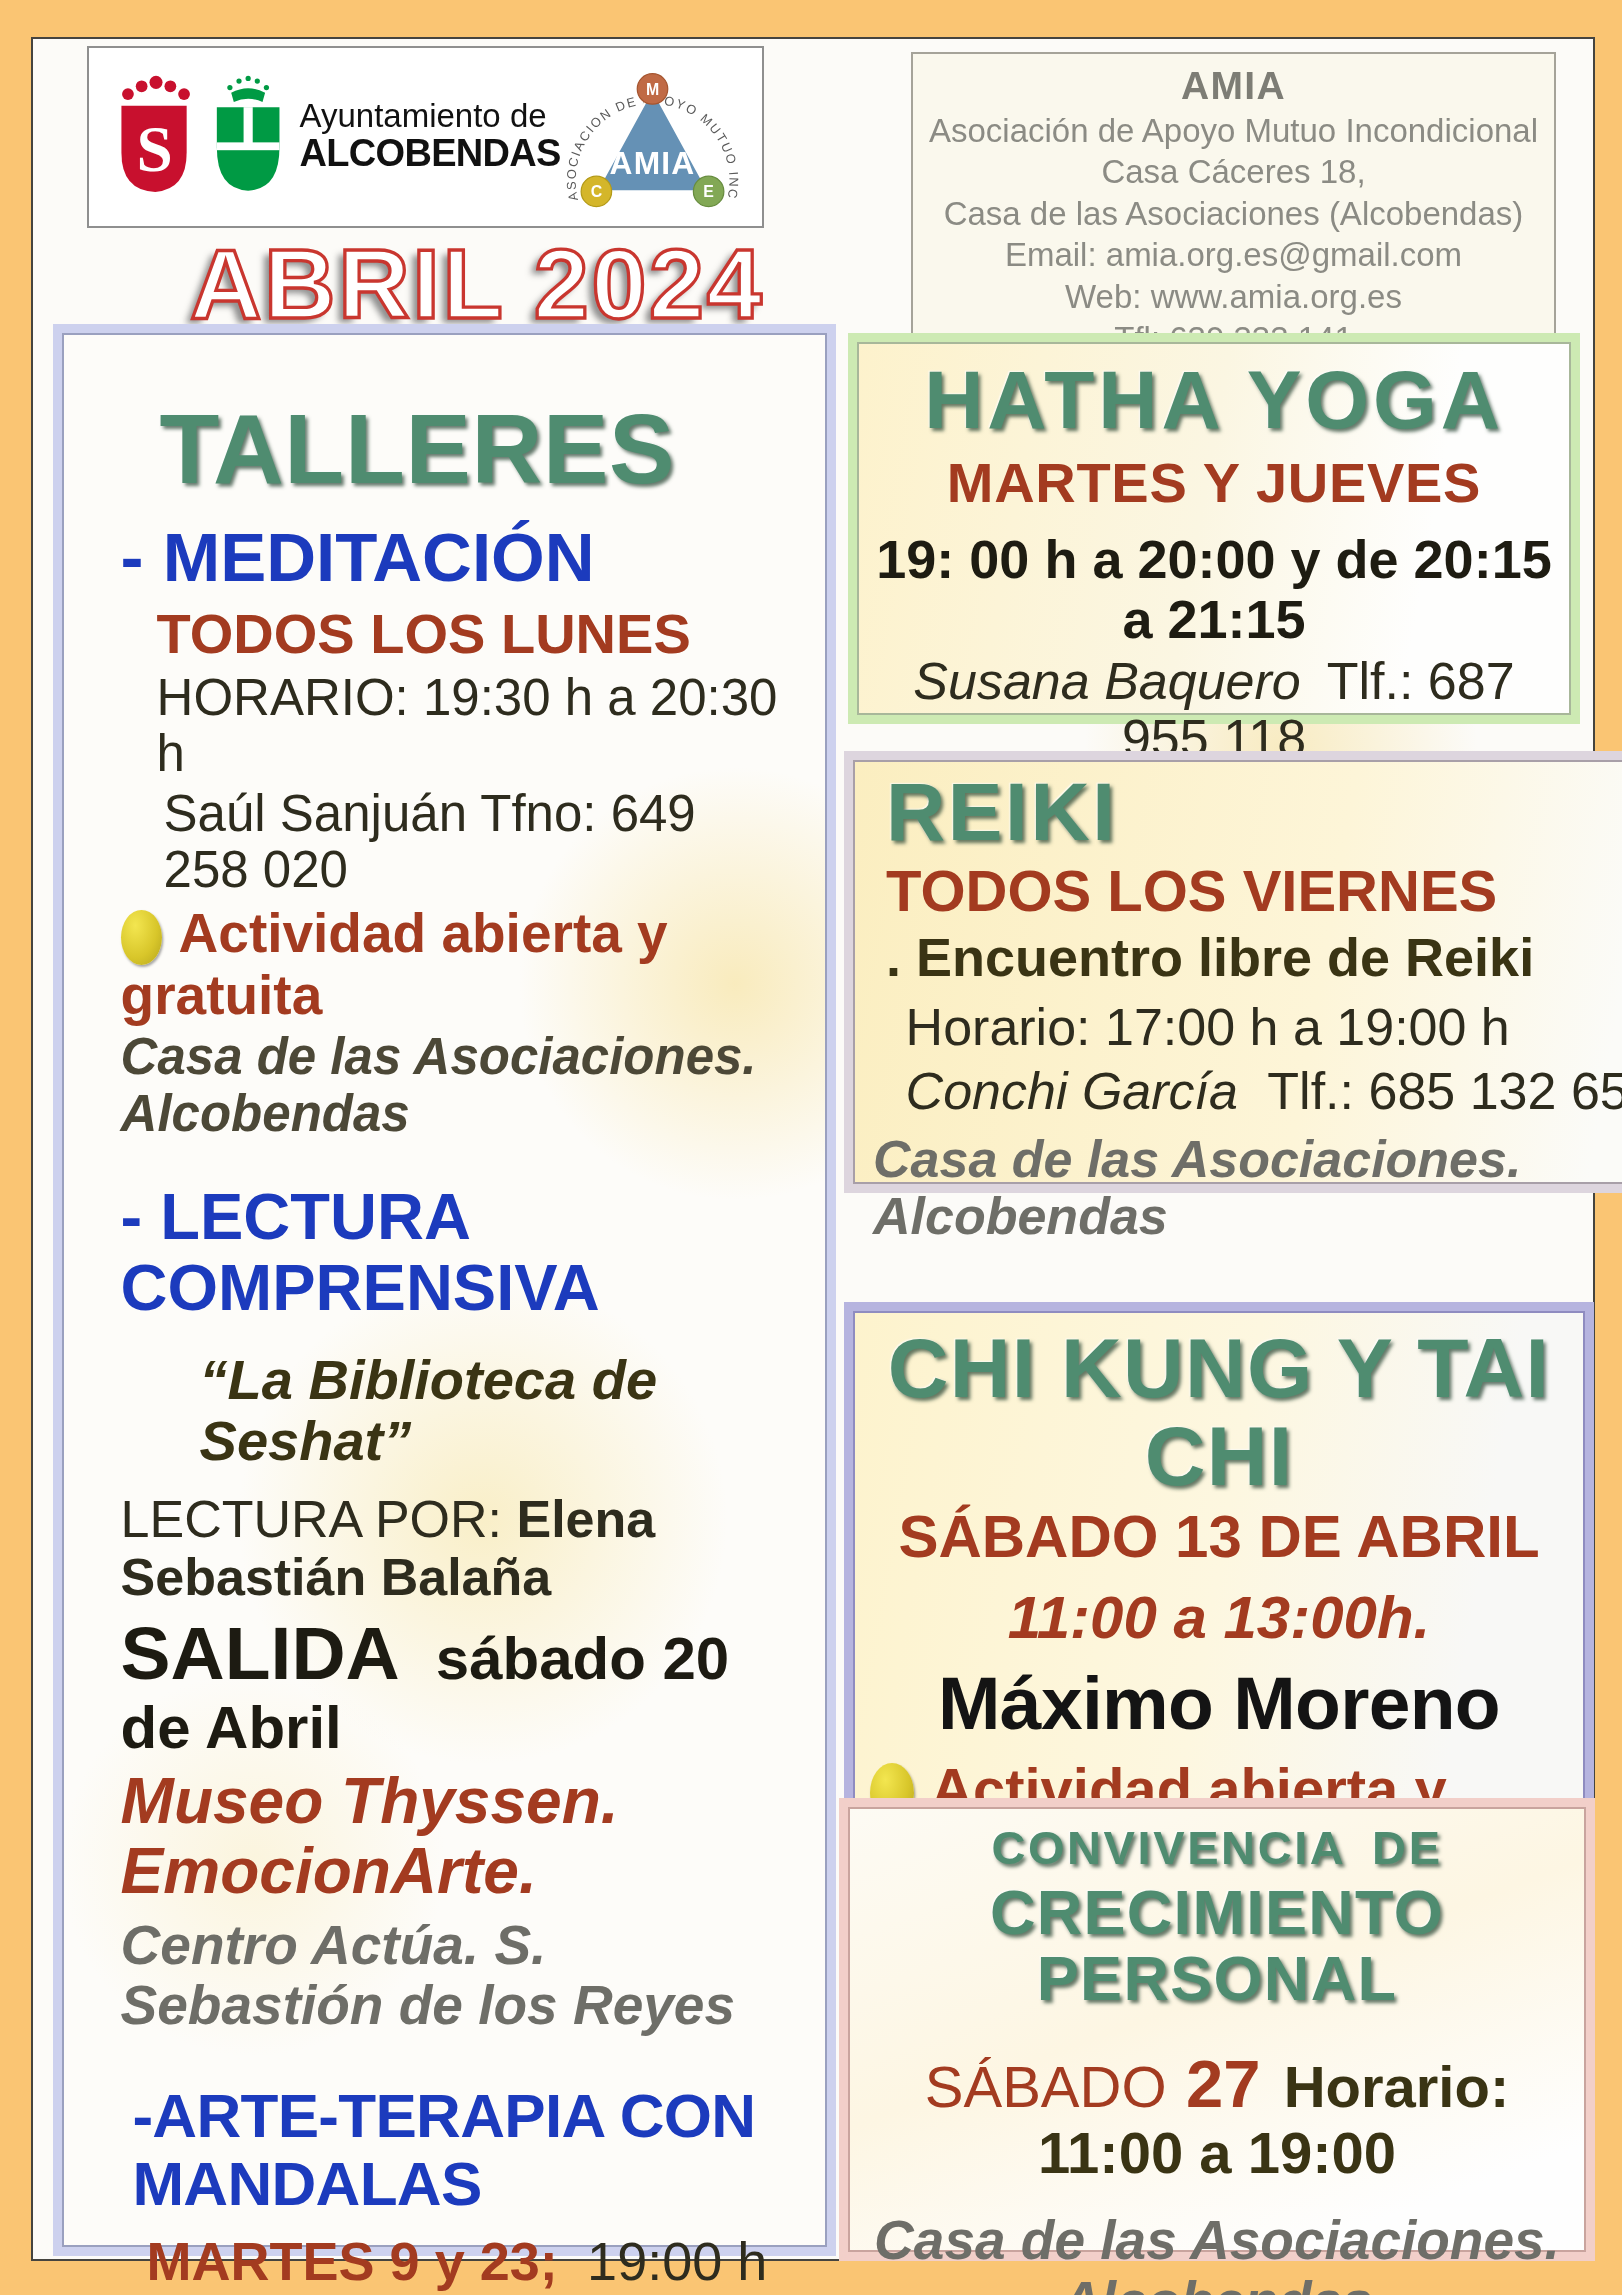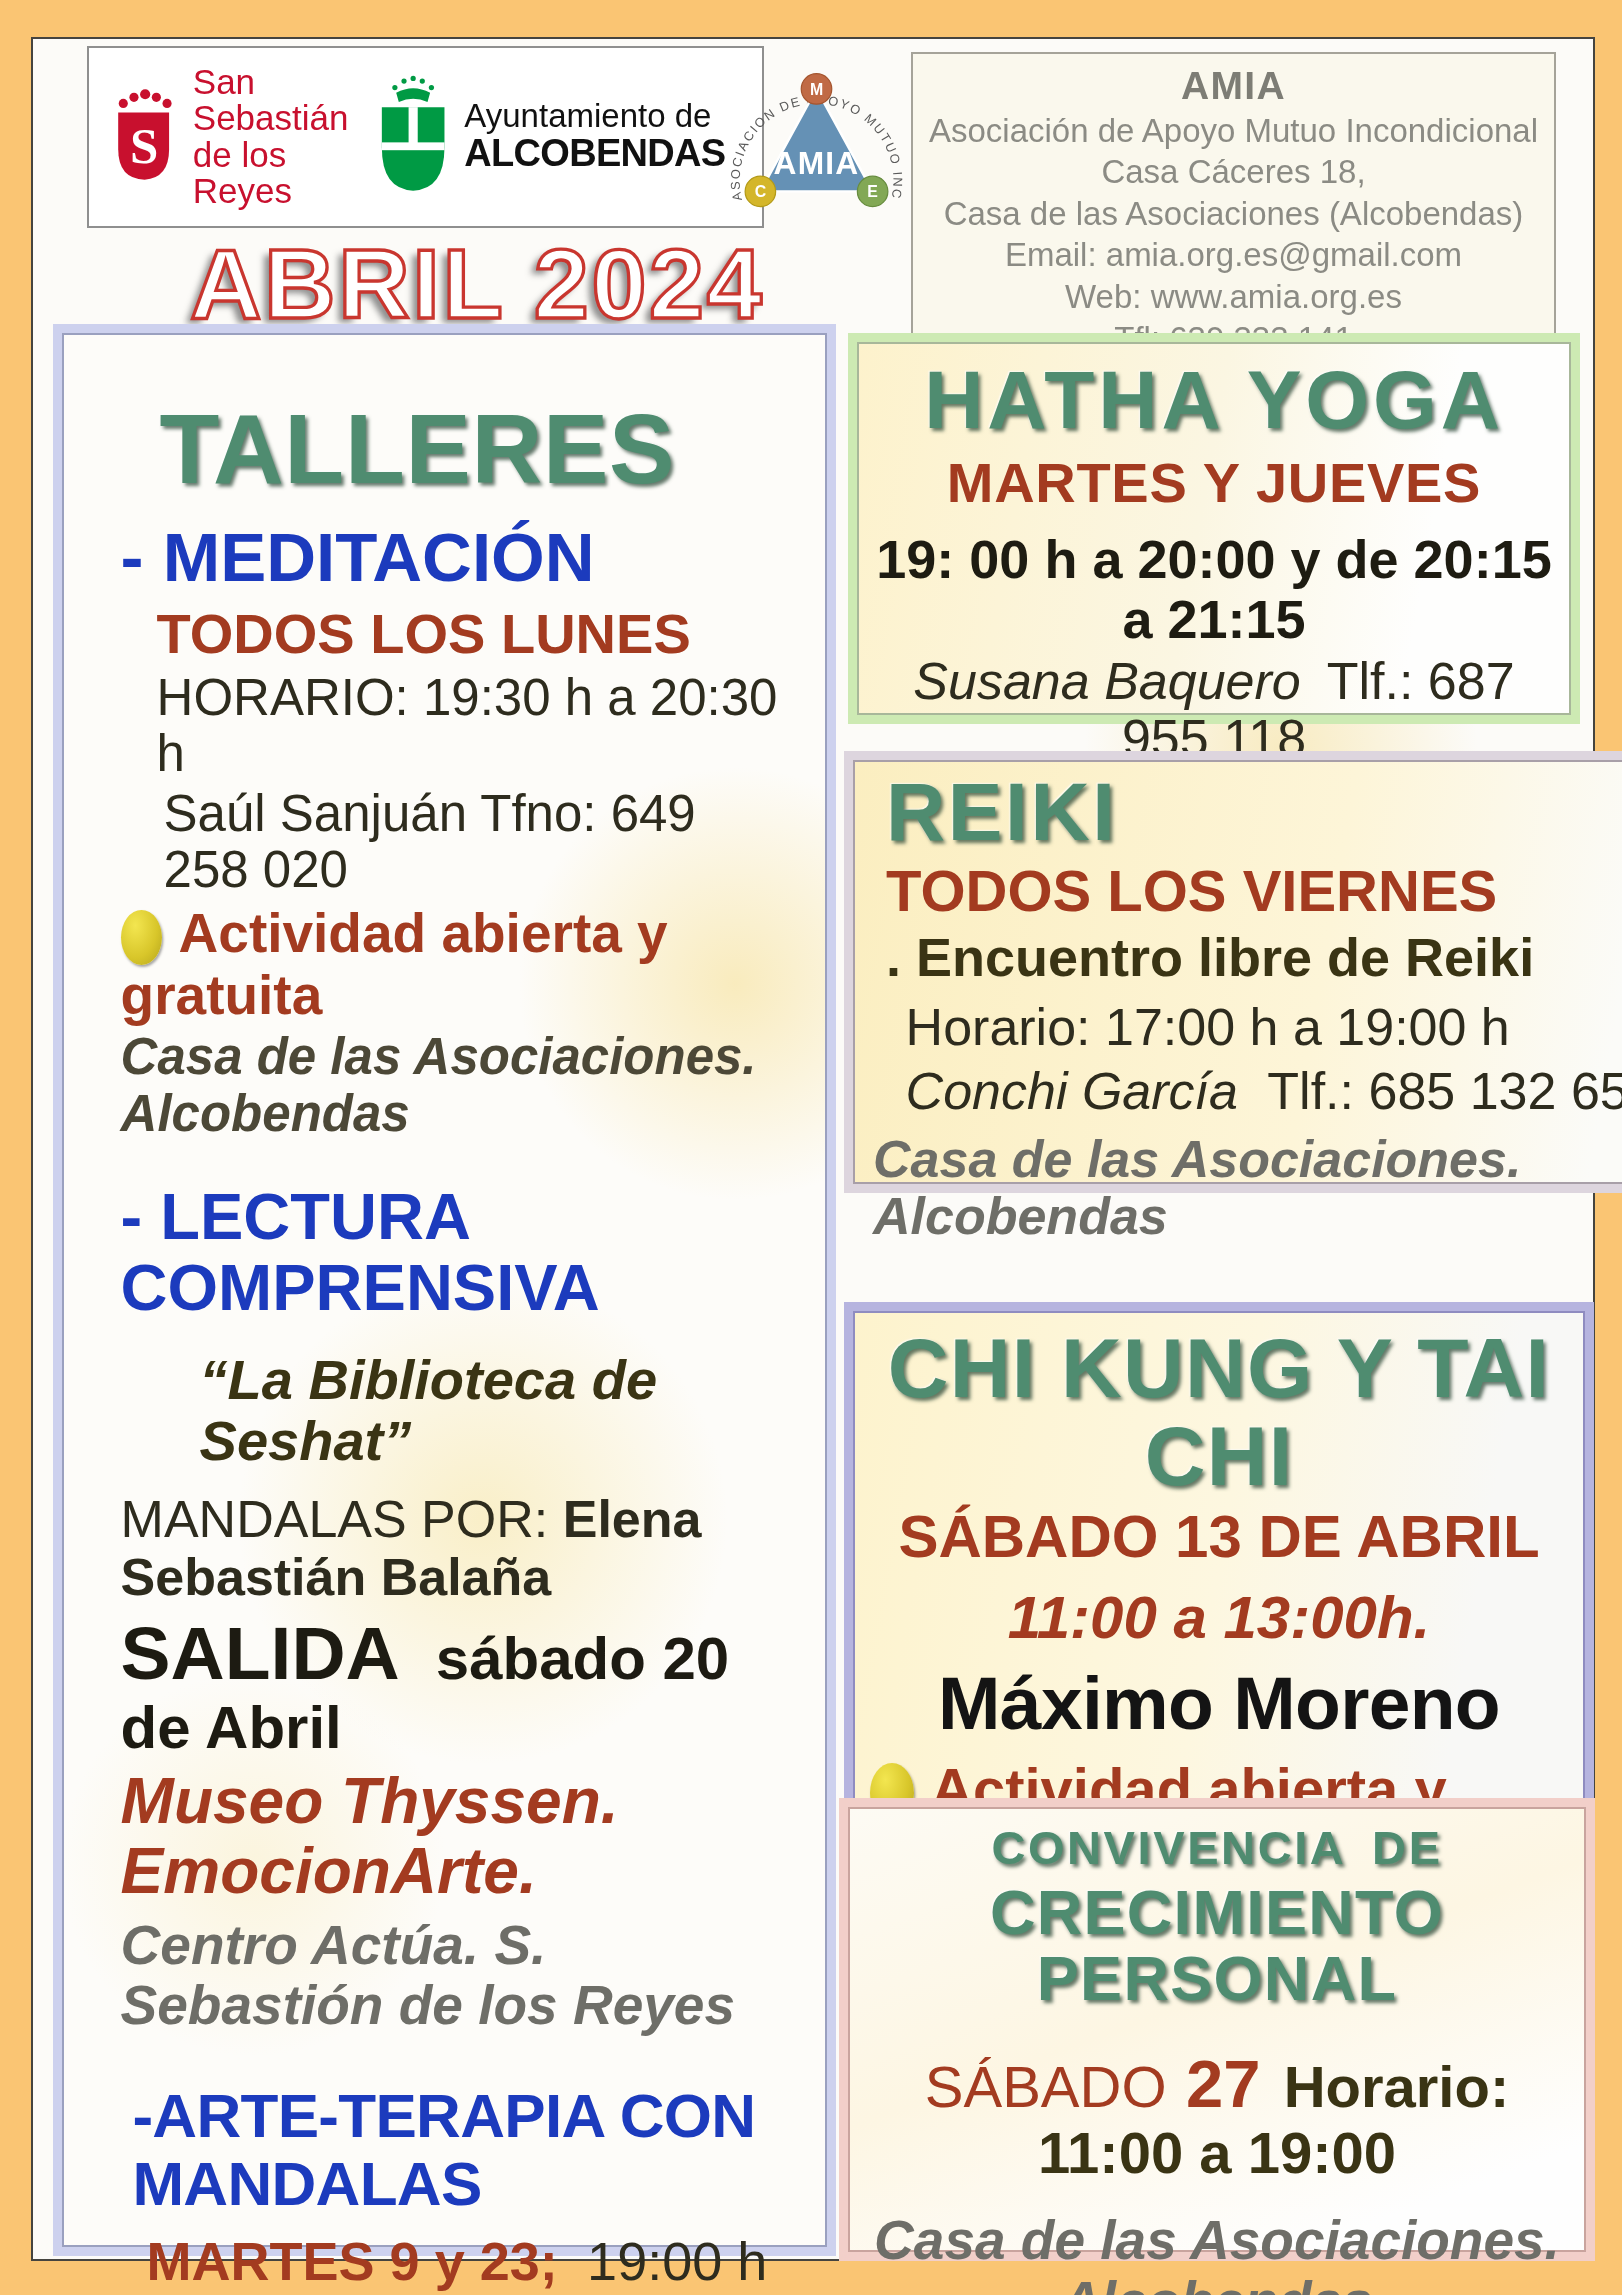--- a/index.html
+++ b/index.html
@@ -157,24 +157,20 @@
     <div class="logo">
       <svg width="98" height="137" viewBox="0 0 150 210">
         <circle cx="32" cy="40" r="9" fill="#c8102e"></circle>
         <circle cx="53" cy="28" r="9" fill="#c8102e"></circle>
         <circle cx="75" cy="22" r="10" fill="#c8102e"></circle>
         <circle cx="97" cy="28" r="9" fill="#c8102e"></circle>
         <circle cx="118" cy="40" r="9" fill="#c8102e"></circle>
         <path d="M22,58 H122 V130 Q122,186 74,190 Q22,188 22,130 Z" fill="#c8102e"></path>
         <text x="73" y="158" text-anchor="middle" font-size="100" font-weight="bold" fill="#fff" font-family="Liberation Serif, serif">S</text>
       </svg>
-      <div class="ssr-text">
-        <div>San Sebastián</div>
-        <div>de los Reyes</div>
-      </div>
     </div>
     <div class="logo">
       <svg width="85" height="137" viewBox="0 0 130 210">
         <circle cx="38" cy="30" r="4" fill="#009a44"></circle>
         <circle cx="52" cy="20" r="4" fill="#009a44"></circle>
         <circle cx="66" cy="16" r="4" fill="#009a44"></circle>
         <circle cx="80" cy="20" r="4" fill="#009a44"></circle>
         <circle cx="94" cy="30" r="4" fill="#009a44"></circle>
         <path d="M40,38 Q66,24 92,38 L88,52 Q66,42 44,52 Z" fill="#009a44"></path>
         <path d="M18,60 H114 V122 Q114,186 66,188 Q18,186 18,122 Z" fill="#009a44"></path>
@@ -223,21 +219,21 @@
 
     <div class="line blue h-med">- MEDITACIÓN</div>
     <div class="line red l-days">TODOS LOS LUNES</div>
     <div class="line dark l-sch">HORARIO: 19:30 h a 20:30 h</div>
     <div class="line dark l-con">Saúl  Sanjuán  Tfno: 649 258 020</div>
     <div class="line l-note"><span class="dot sm"></span><span class="red">Actividad abierta y gratuita</span></div>
     <div class="line olive l-loc">Casa  de las Asociaciones. Alcobendas</div>
 
     <div class="line blue h-lec">- LECTURA COMPRENSIVA</div>
     <div class="line l-bib">“La Biblioteca de Seshat”</div>
-    <div class="line l-dir"><span>MANDALAS POR:</span> <b>Elena  Sebastián Balaña</b></div>
+    <div class="line l-dir"><span>LECTURA POR:</span> <b>Elena  Sebastián Balaña</b></div>
     <div class="line l-sal"><span class="s1">SALIDA</span><span class="s2">sábado 20 de Abril</span></div>
     <div class="line l-mus">Museo Thyssen. EmocionArte.</div>
     <div class="line grayit l-cen">Centro Actúa. S. Sebastión de los Reyes</div>
 
     <div class="line blue h-art">-ARTE-TERAPIA CON MANDALAS</div>
     <div class="line red l-mar"><span>MARTES 9 y 23;</span><span class="time">19:00 h a 20:30 h</span></div>
 
   </div>
 
   <div class="bx hbx">

